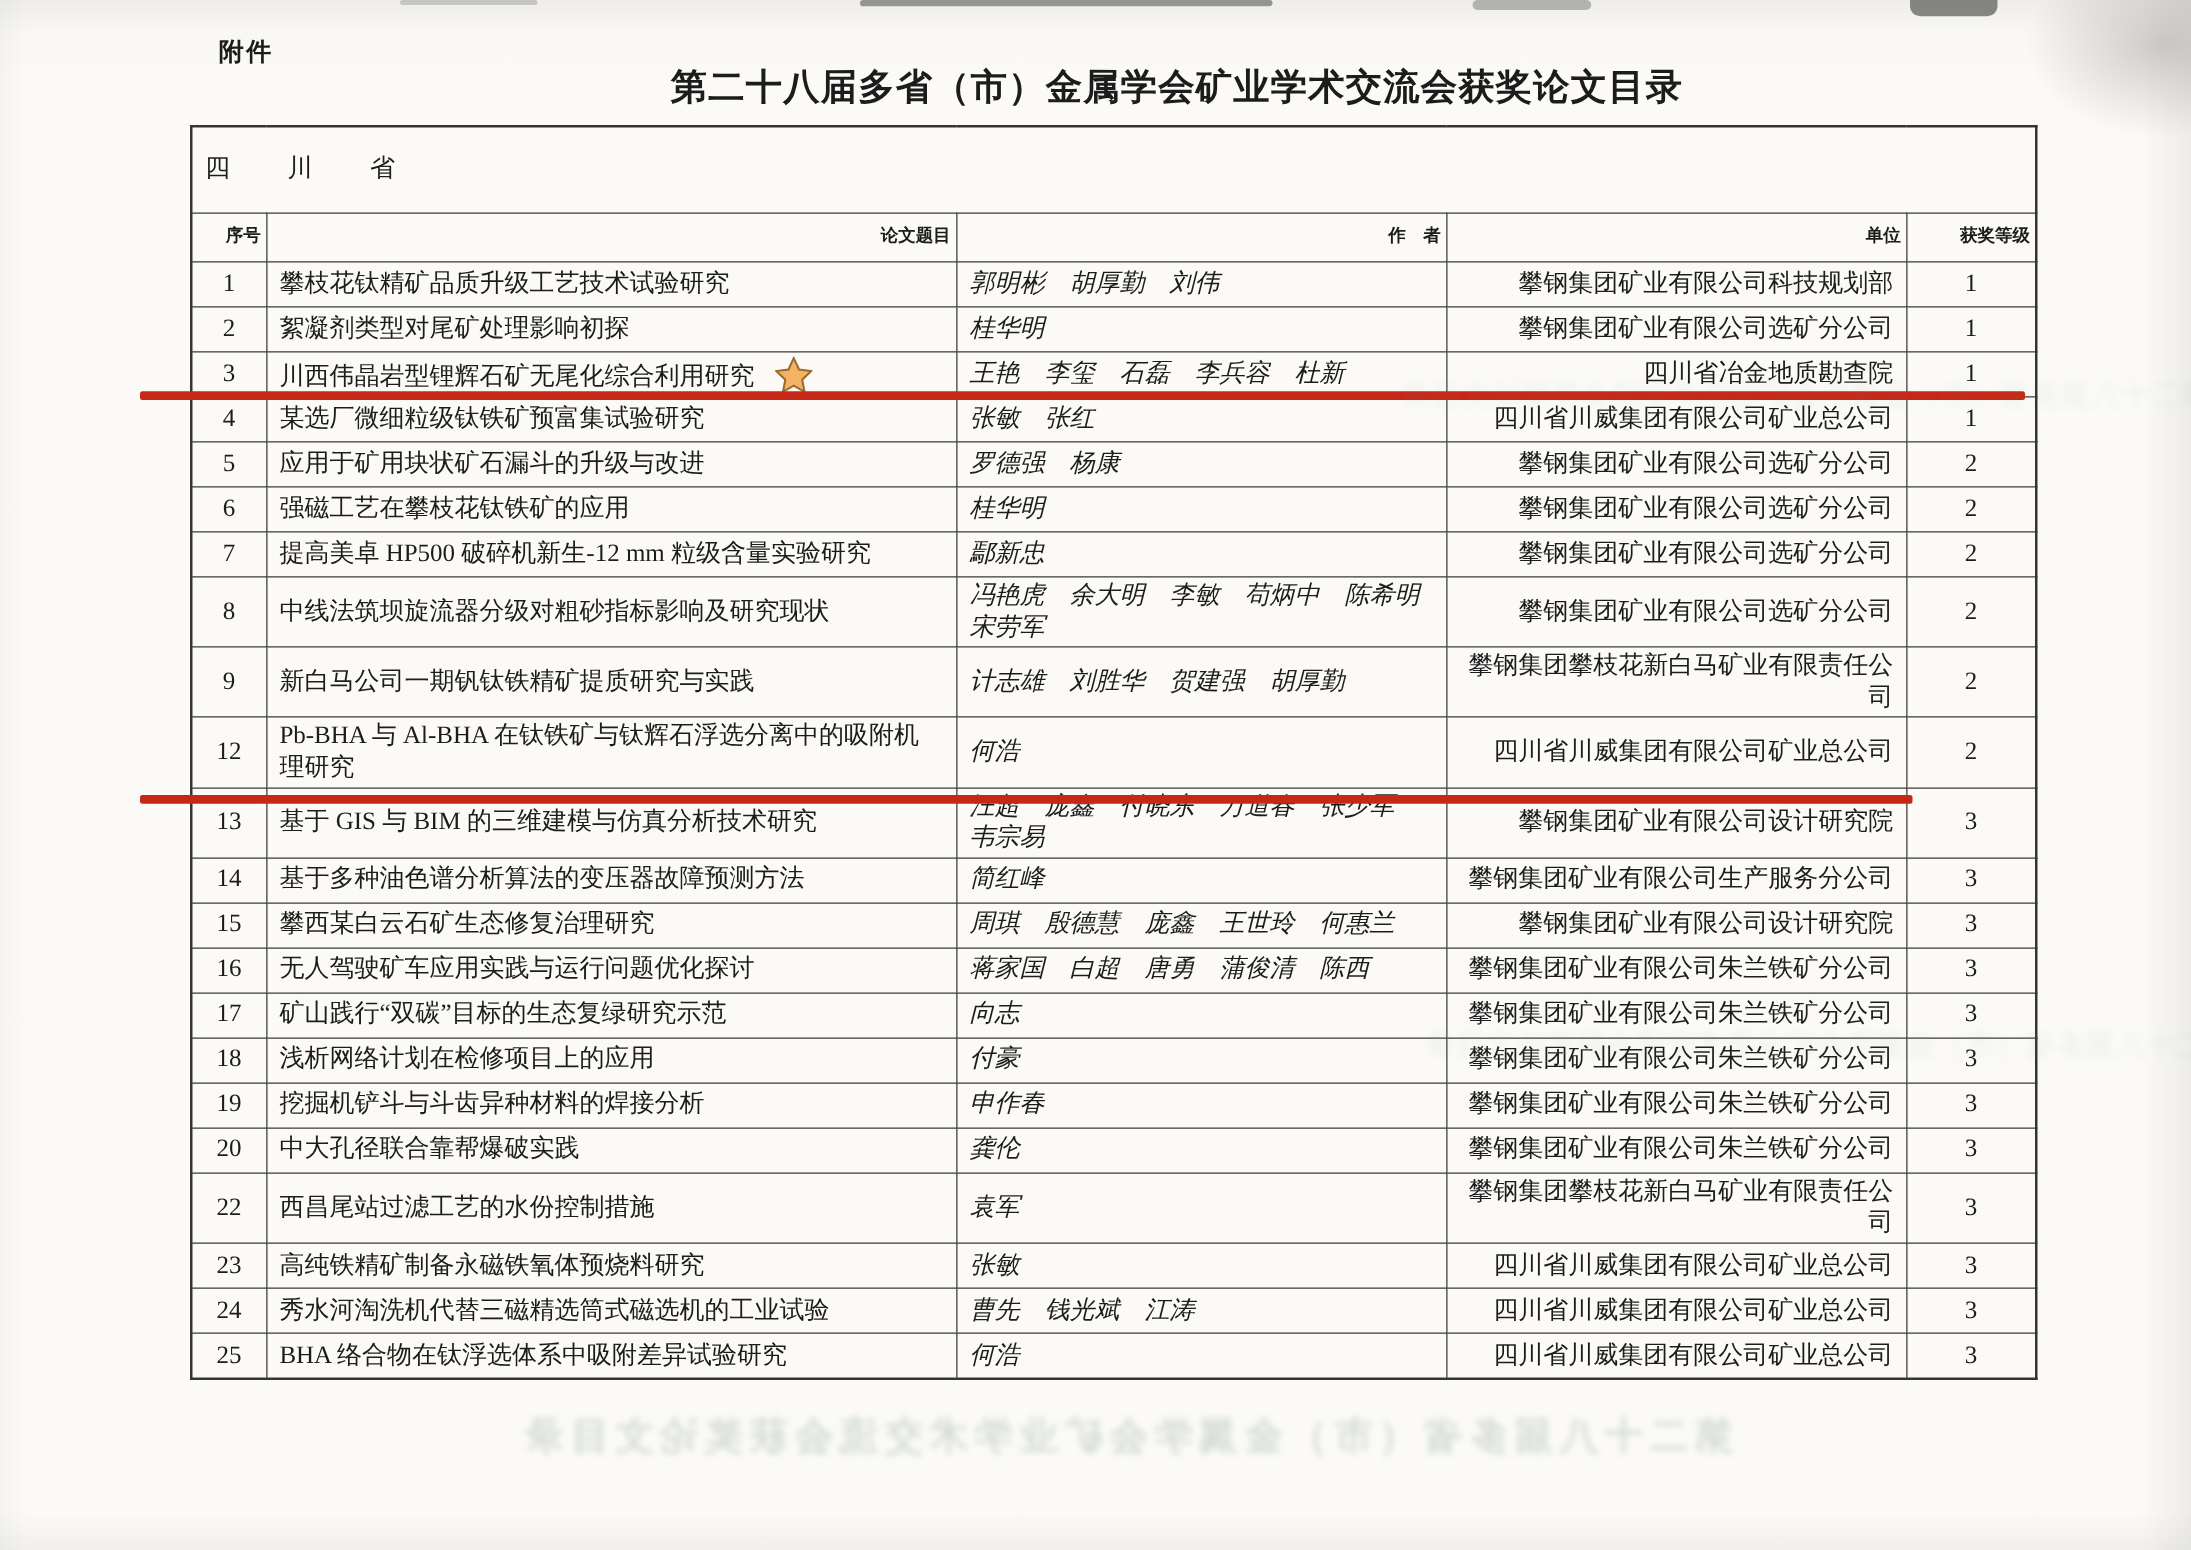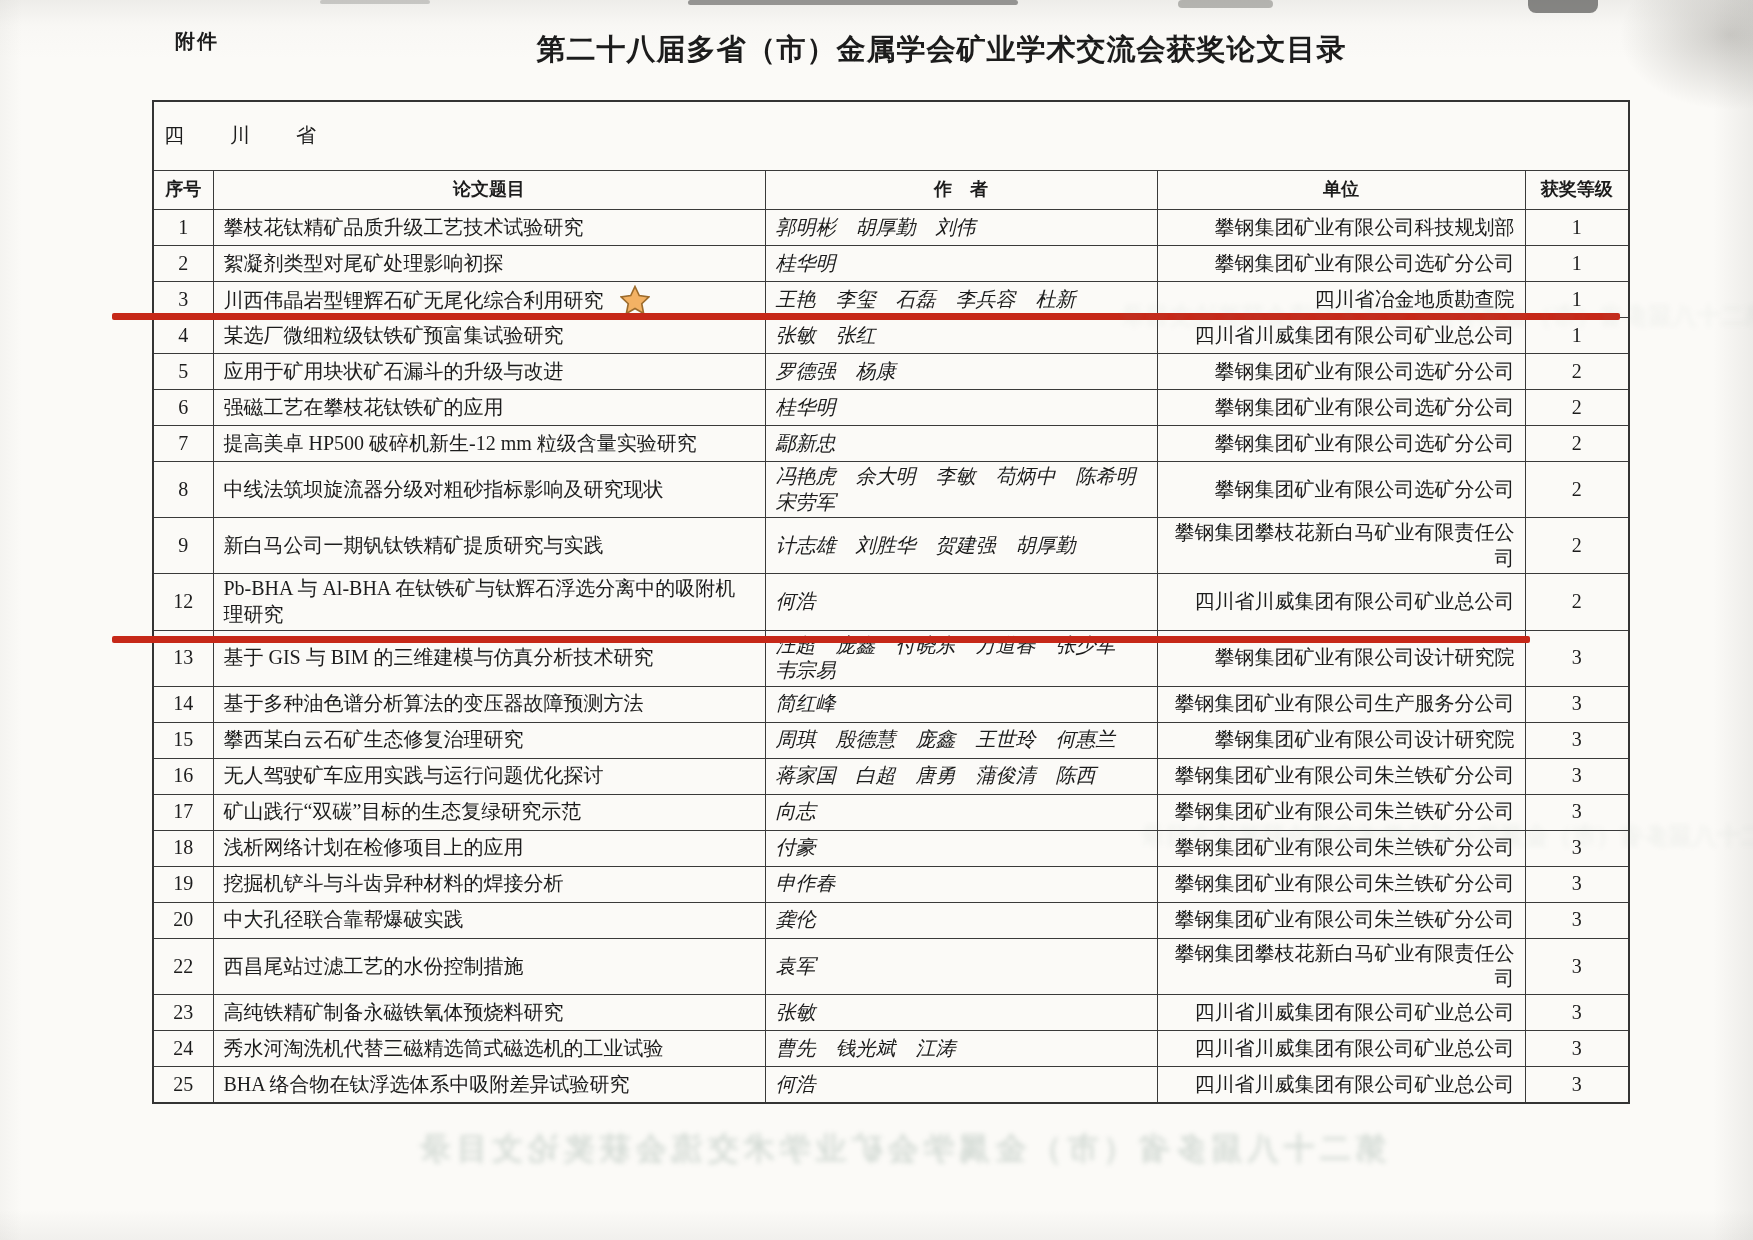--- a/index.html
+++ b/index.html
@@ -17,21 +17,21 @@
       linear-gradient(270deg, rgba(110,110,105,0.10) 0px, rgba(0,0,0,0) 40px),
       linear-gradient(0deg, rgba(120,120,115,0.08) 0px, rgba(0,0,0,0) 30px),
       linear-gradient(90deg, rgba(120,120,115,0.05) 0px, rgba(0,0,0,0) 22px);
   }
   .smudge{position:absolute;pointer-events:none;}
   .attachment{
     position:absolute;left:175px;top:28px;
     font-size:20px;font-weight:bold;letter-spacing:2px;
   }
   .doc-title{
-    position:absolute;left:0;top:30px;width:1753px;
+    position:absolute;left:0;top:50px;width:1753px;
     text-align:center;padding-left:130px;box-sizing:border-box;
     font-size:29px;font-weight:bold;letter-spacing:1px;
   }
   .table-wrap{
     position:absolute;left:152px;top:100px;width:1478px;
   }
   table.award{
     border-collapse:collapse;table-layout:fixed;width:1476px;
     border:2px solid #343434;
     background:transparent;
@@ -43,21 +43,21 @@
     font-size:20px;
     line-height:1.28;
     vertical-align:middle;
     overflow:hidden;
   }
   th.province{
     height:64px;font-size:37px;font-weight:bold;text-align:left;
     letter-spacing:2px;padding:0;
   }
   tr.cols th{
-    height:34px;font-size:18px;font-weight:bold;text-align:center;padding:2px 4px;
+    height:34px;font-size:14px;font-weight:bold;text-align:right;padding:2px 4px;
   }
   col.c-no{width:60px;}
   col.c-title{width:552px;}
   col.c-authors{width:392px;}
   col.c-org{width:368px;}
   col.c-level{width:104px;}
   td.no{text-align:center;height:31px;}
   td.title{text-align:left;margin-left:28px;}
   td.authors{text-align:left;white-space:pre-line;font-style:italic;}
   td.org{text-align:right;}

